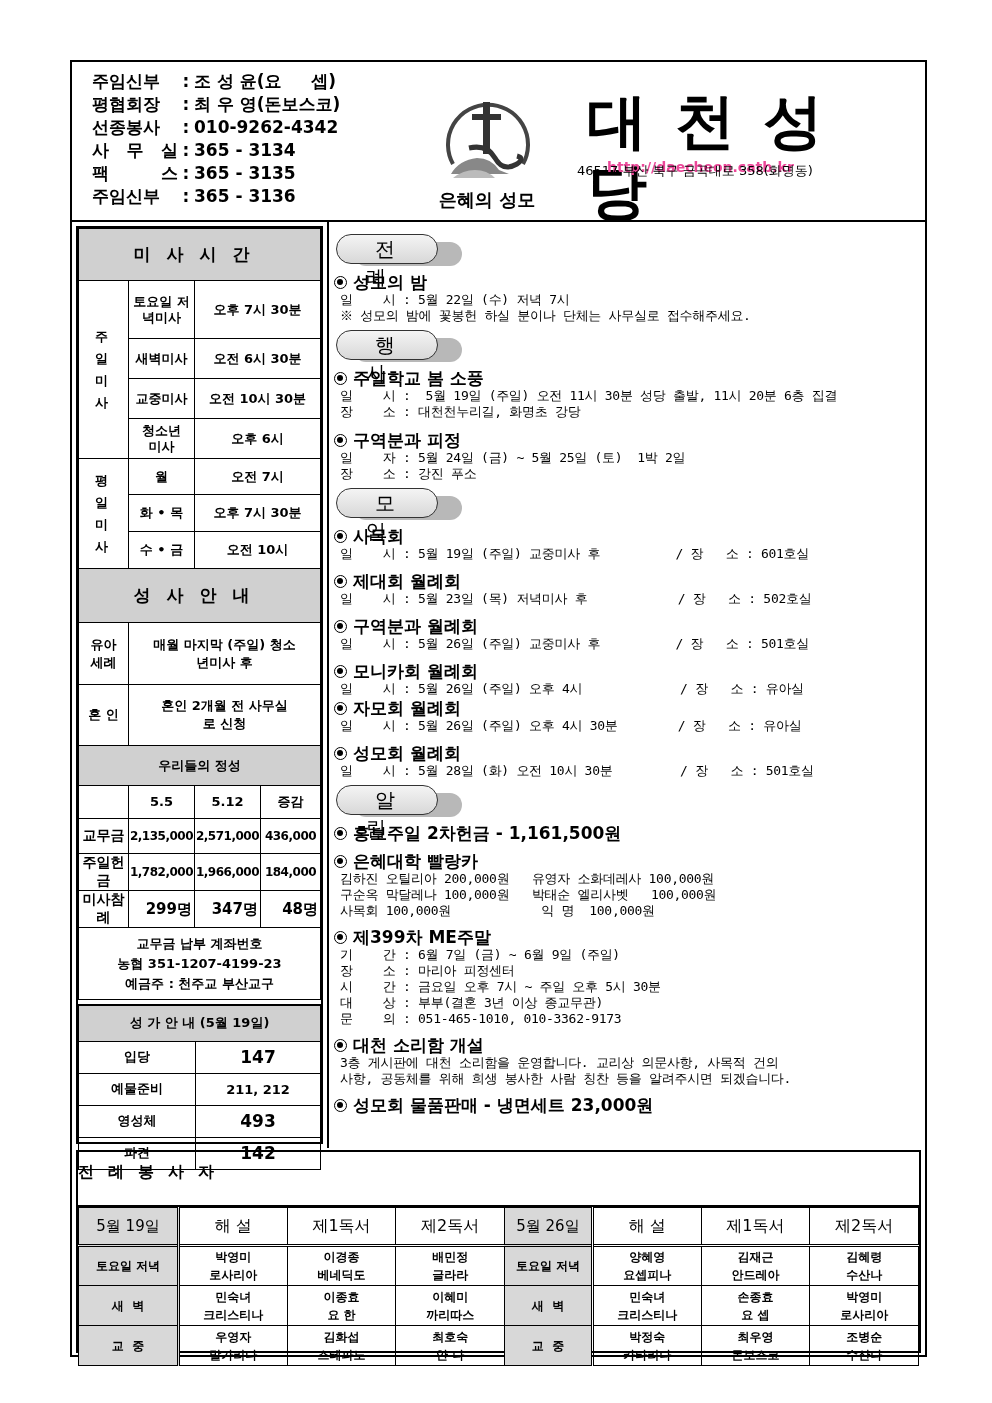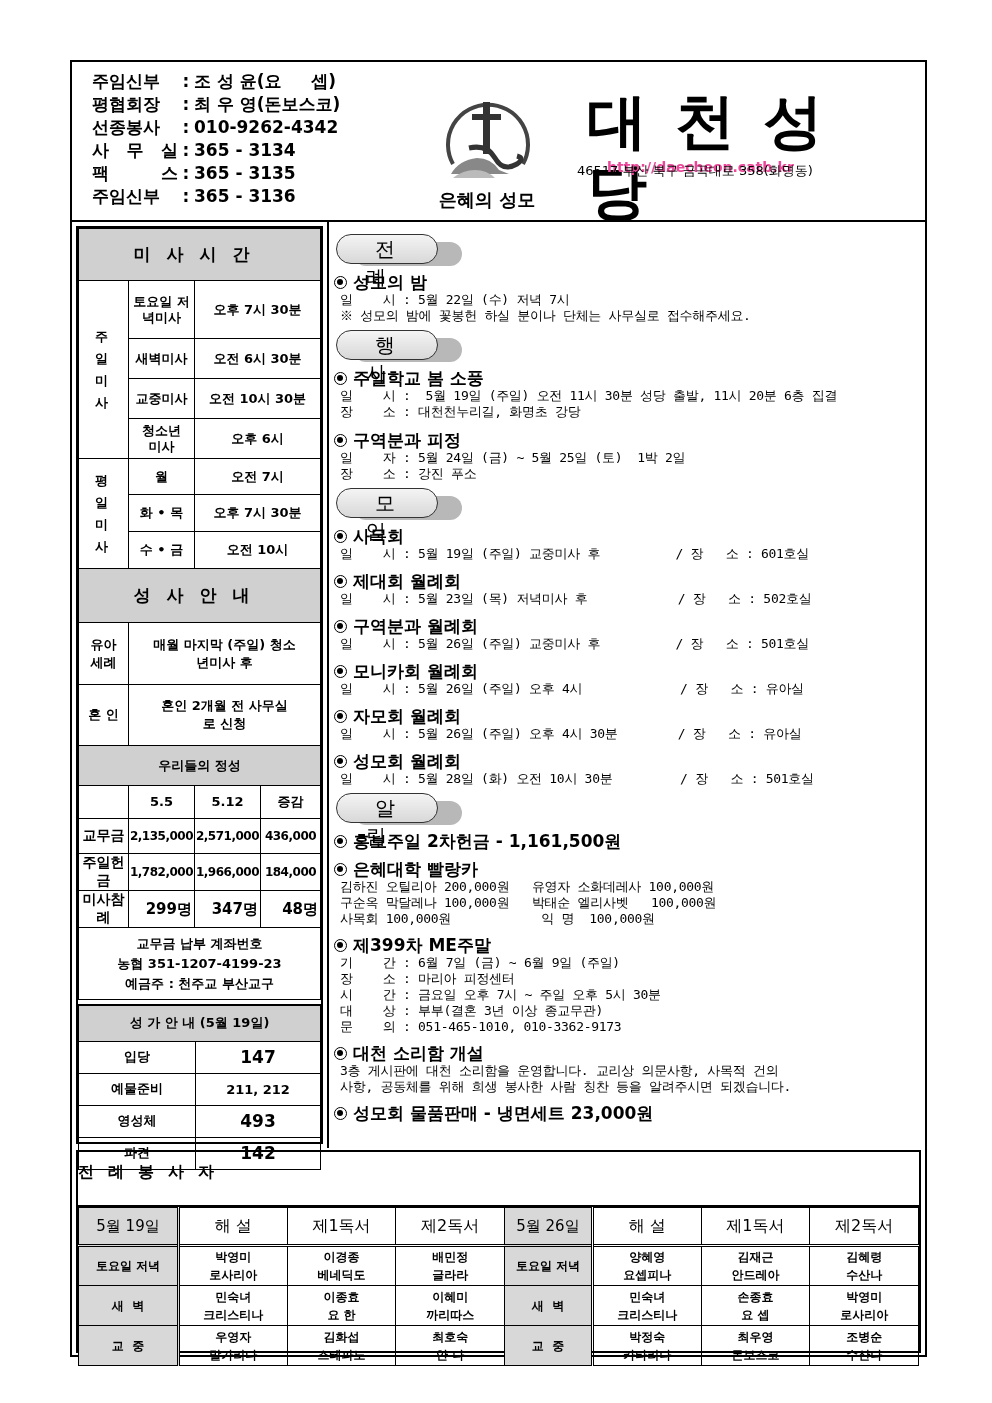--- a/index.html
+++ b/index.html
@@ -284,21 +284,21 @@
       <div class="line">일    시 : 5월 23일 (목) 저녁미사 후            / 장   소 : 502호실</div>
     </div>
     <div class="item" style="margin-top:9px">
       <div class="item-title"><span class="bullet"></span><span>구역분과 월례회</span></div>
       <div class="line">일    시 : 5월 26일 (주일) 교중미사 후          / 장   소 : 501호실</div>
     </div>
     <div class="item" style="margin-top:9px">
       <div class="item-title"><span class="bullet"></span><span>모니카회 월례회</span></div>
       <div class="line">일    시 : 5월 26일 (주일) 오후 4시             / 장   소 : 유아실</div>
     </div>
-    <div class="item" style="margin-top:9px">
+    <div class="item" style="margin-top:1px">
       <div class="item-title"><span class="bullet"></span><span>자모회 월례회</span></div>
       <div class="line">일    시 : 5월 26일 (주일) 오후 4시 30분        / 장   소 : 유아실</div>
     </div>
     <div class="item" style="margin-top:9px">
       <div class="item-title"><span class="bullet"></span><span>성모회 월례회</span></div>
       <div class="line">일    시 : 5월 28일 (화) 오전 10시 30분         / 장   소 : 501호실</div>
     </div>
 
     <div class="pill-wrap">
         <div class="pill-shadow"></div>

